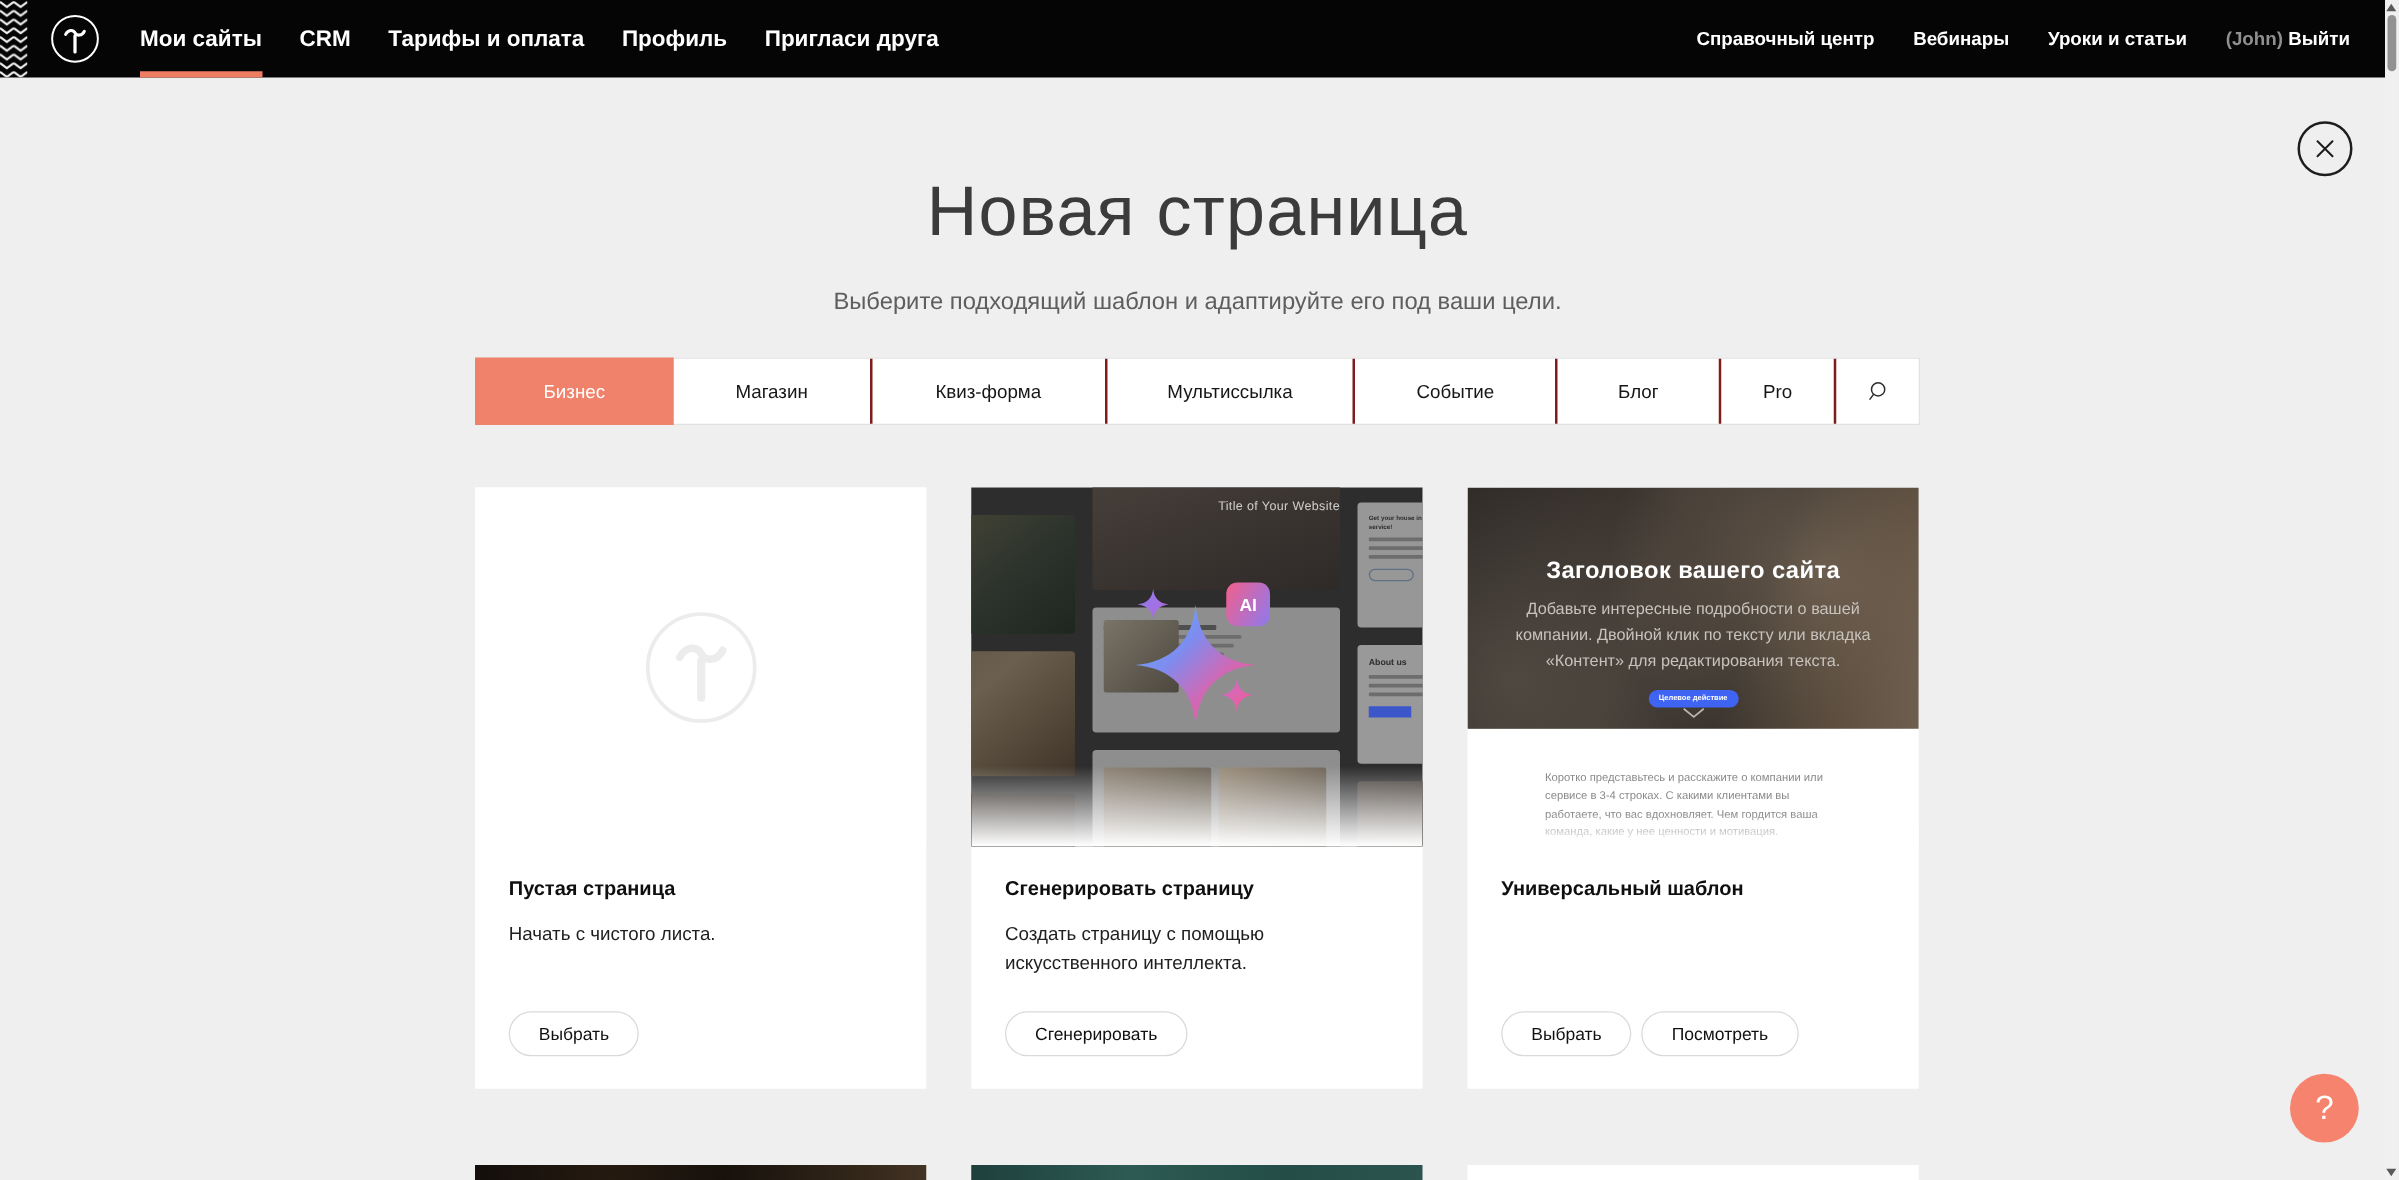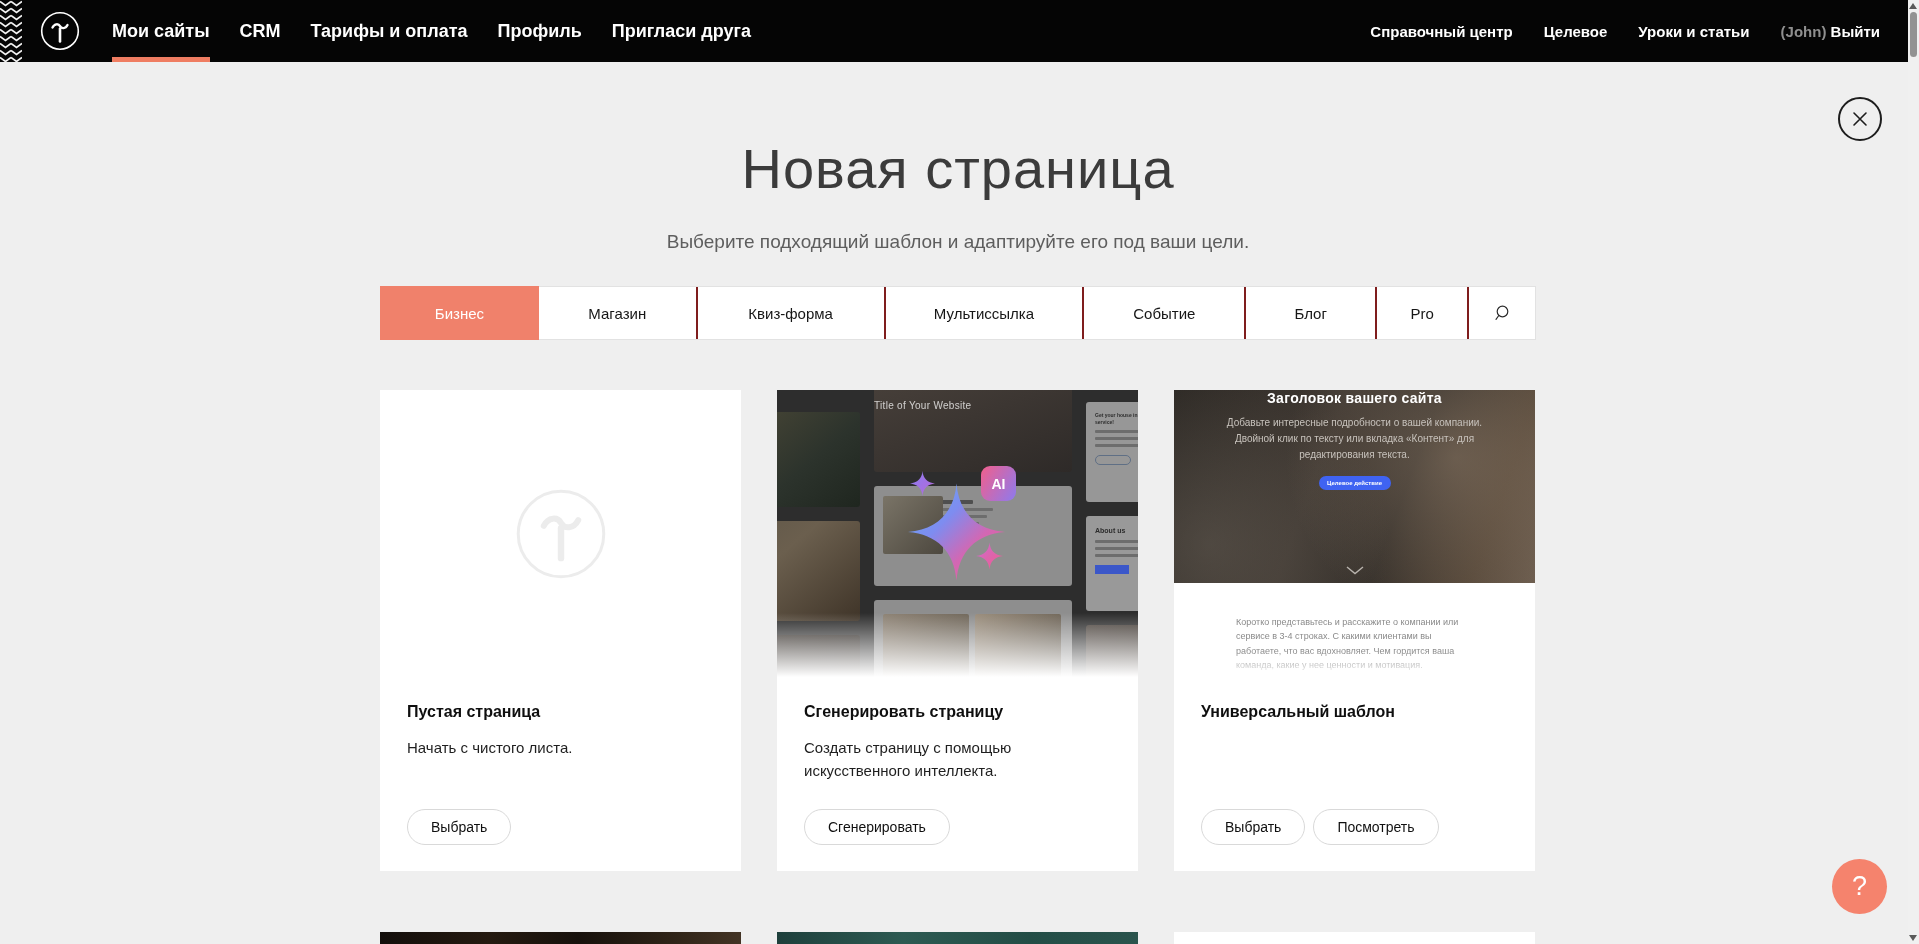--- a/index.html
+++ b/index.html
@@ -92,21 +92,21 @@
   .ai-preview { background:#2d2d2d; }
   .tile { position:absolute; border-radius:3px; overflow:hidden; }
   .tile.mock { background:#8e8e8e; padding:10px 9px; }
   .m-line { height:3px; background:#6d6d6d; border-radius:1px; margin-top:4px; }
   .m-line.dark { background:#4f4f4f; height:4px; }
   .m-btn-blue { width:34px; height:9px; background:#3b57c9; margin-top:8px; }
   .m-btn-outline { width:36px; height:10px; border:1px solid #5f6f85; border-radius:6px; margin-top:8px; }
   .m-photo { background:linear-gradient(135deg,#7a7467,#4d483f); border-radius:2px; }
   .tile-heading { font-size:5px; font-weight:700; color:#2c2c2c; line-height:1.4; }
   .tile-title-photo {
-    position:absolute; left:0; right:0; top:38px; text-align:left;
+    position:absolute; left:0; right:0; top:38px; text-align:right;
     color:rgba(255,255,255,0.75); font-size:10px; letter-spacing:0.3px;
   }
   .ai-fade { position:absolute; left:0; right:0; bottom:0; height:64px;
     background:linear-gradient(rgba(255,255,255,0), #ffffff); }
   .star { position:absolute; }
   .ai-badge {
     position:absolute; left:204px; top:76px; width:35px; height:35px; border-radius:9px;
     background:linear-gradient(120deg,#f25f8b, #8d7aee);
     display:flex; align-items:center; justify-content:center;
     color:#ffffff; font-size:14px; font-weight:700;
@@ -114,22 +114,22 @@
 
   
   .hero {
     height:193px; position:relative;
     background:
       radial-gradient(circle at 78% 35%, rgba(150,130,110,0.50), rgba(0,0,0,0) 55%),
       radial-gradient(circle at 10% 80%, rgba(110,102,92,0.45), rgba(0,0,0,0) 50%),
       linear-gradient(110deg,#2c2824 0%,#3e3731 40%,#332e29 62%,#544638 85%,#6b5c4e 100%);
     text-align:center; color:#ffffff;
   }
-  .hero-heading { font-size:14px; font-weight:700; letter-spacing:0.3px; }
-  .hero-sub { margin:9px auto 0; width:82%; font-size:10px; line-height:1.6; color:#c7c2bc; }
+  .hero-heading { padding-top:56px; font-size:19px; font-weight:700; letter-spacing:0.3px; }
+  .hero-sub { margin:9px auto 0; width:82%; font-size:13px; line-height:1.6; color:#c7c2bc; }
   .hero-cta {
     margin:13px auto 0; width:72px; height:14px; border-radius:8px; background:#3f63f2; border:none;
     color:#ffffff; font-size:6px; font-weight:700; display:block; cursor:pointer;
     font-family:"Liberation Sans", sans-serif;
   }
   .hero-chevron { position:absolute; bottom:8px; left:50%; transform:translateX(-50%); }
   .tpl-body { padding:32px 0 0 62px; width:300px; font-size:9px; line-height:1.6; color:#8a8a8a; }
   .tpl-fade { position:absolute; left:0; right:0; bottom:0; height:26px;
     background:linear-gradient(rgba(255,255,255,0), #ffffff); }
 
@@ -174,21 +174,21 @@
     <div class="nav-item">
         <span>Профиль</span>
       </div>
     <div class="nav-item">
         <span>Пригласи друга</span>
       </div>
   </div>
 
   <div class="nav-right">
     <span class="link">Справочный центр</span>
-    <span class="link">Целевое</span>
+    <span class="link">Вебинары</span>
     <span class="link">Уроки и статьи</span>
     <span class="logout">
       <span class="uname">(John)</span>
       <span>Выйти</span>
     </span>
   </div>
 </div>
 
 <button class="close-btn">
   <svg width="20" height="20" viewBox="0 0 20 20">

